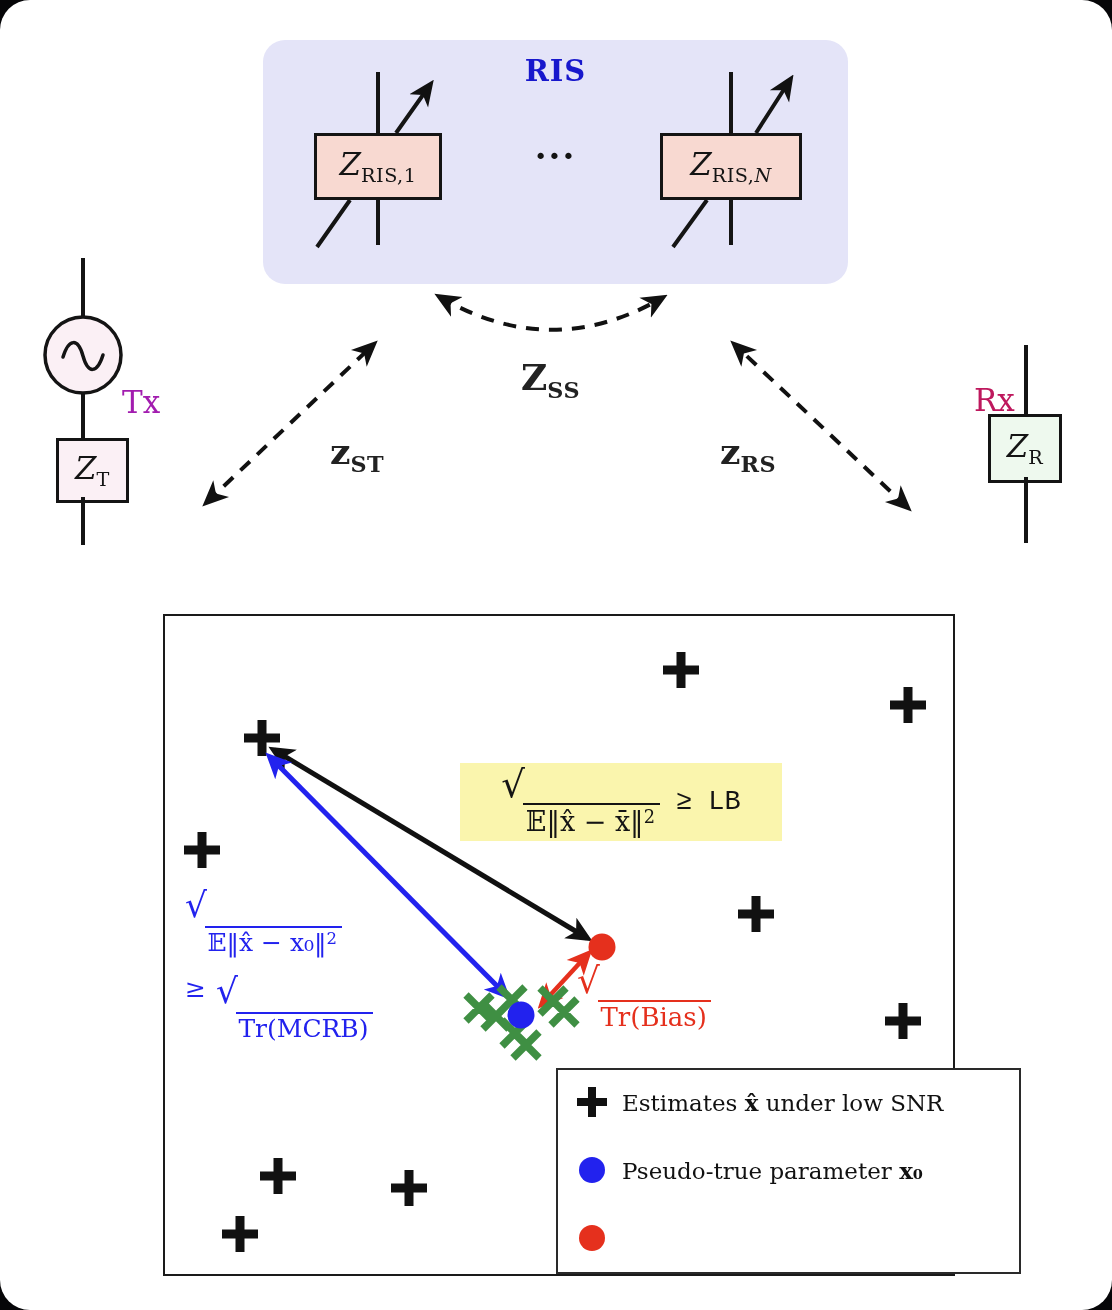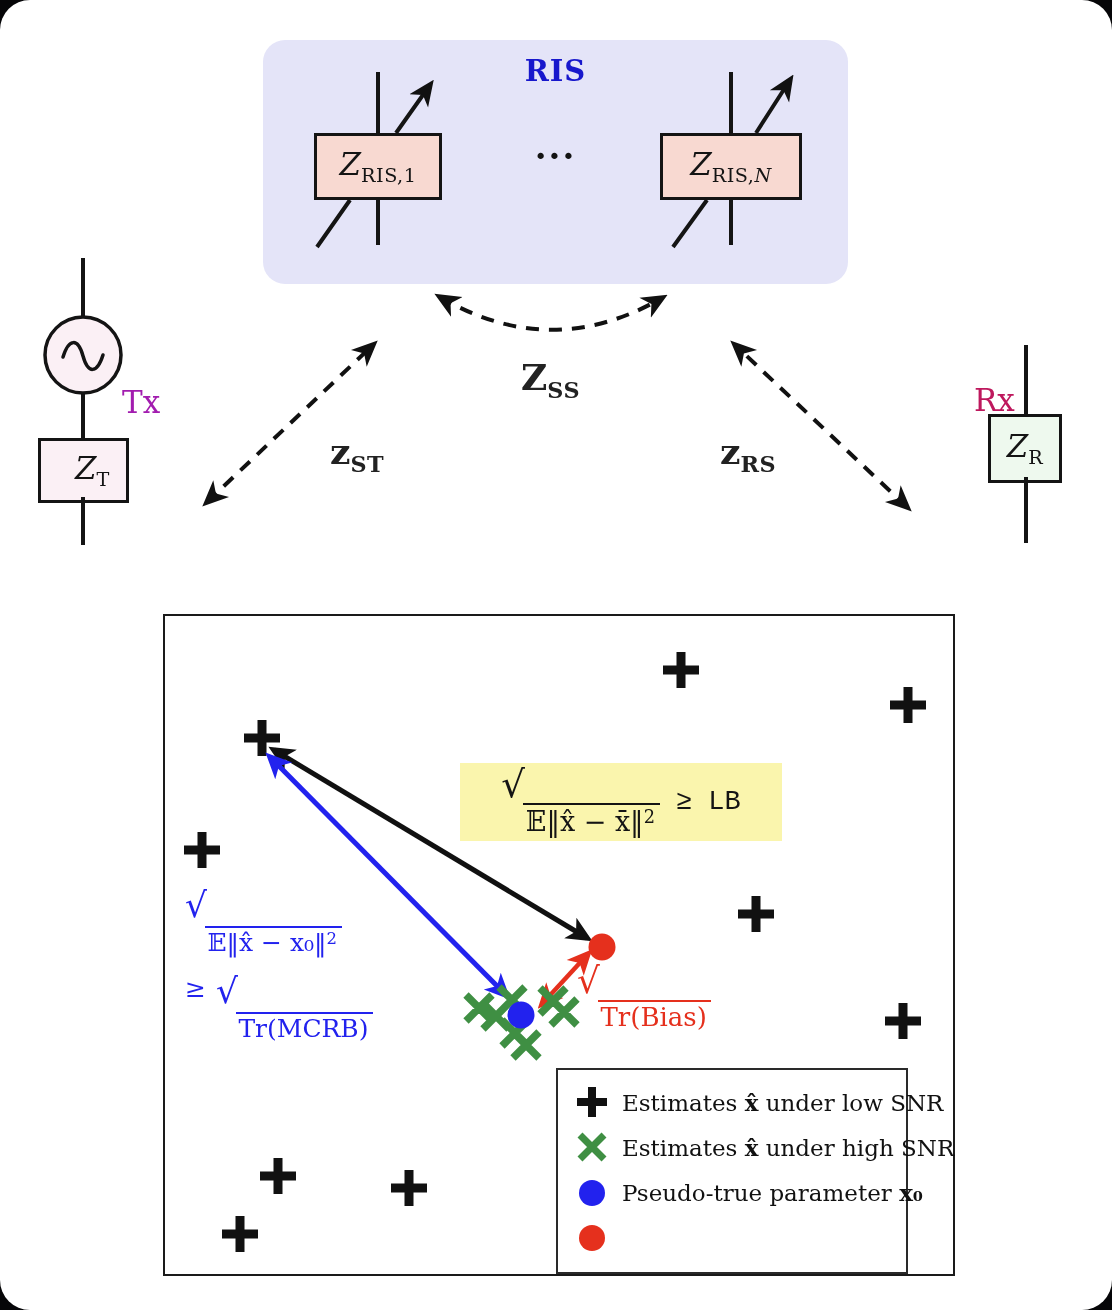--- a/index.html
+++ b/index.html
@@ -11,21 +11,21 @@
   
   .ris-panel{left:263px;top:40px;width:585px;height:244px;background:#e4e4f8;border-radius:22px;}
   .ris-title{left:0;right:0;top:14px;text-align:center;font-size:29px;color:#1717cc;font-weight:700;letter-spacing:1px;}
   .zbox{background:#f8d9d1;border:3px solid #141414;display:flex;align-items:center;justify-content:center;
         font-size:31px;color:#141414;}
   .zbox i{font-style:italic;}
   .zbox sub,.zlabel sub,.veclabel sub{font-size:0.62em;vertical-align:-0.35em;letter-spacing:0.5px;}
   .elem1{left:51px;top:93px;width:122px;height:61px;text-align:right;}
   .elem2{left:397px;top:93px;width:136px;height:61px;}
   .dots{left:0;right:0;top:96px;text-align:center;font-size:34px;font-weight:bold;color:#141414;letter-spacing:2px;}
-  .txbox{left:38px;top:438px;width:67px;height:59px;padding-left:18px;}
+  .txbox{left:56px;top:438px;width:67px;height:59px;}
   .txbox.zbox,{border-width:3px;}
   .tx-fill{background:#fbf0f5;}
   .rx-fill{background:#eef9ee;}
   .rxbox{left:988px;top:414px;width:68px;height:63px;}
   .tx-label{left:122px;top:384px;font-size:31px;color:#a21caf;}
   .rx-label{left:926px;top:382px;font-size:31px;color:#be185d;margin-left:48px;}
   .veclabel{font-weight:bold;color:#222;font-size:36px;}
   .lbl-st{left:330px;top:430px;}
   .lbl-ss{left:521px;top:356px;}
   .lbl-rs{left:720px;top:430px;}
@@ -36,21 +36,21 @@
   .sqrt .bar{border-top:2.2px solid currentColor;padding:0.04em 0.18em 0 0.10em;line-height:1.15;margin-top:36px;}
   .sqrt sup{font-size:0.66em;vertical-align:0.45em;line-height:1;}
   .ybox{left:295px;top:147px;width:322px;height:78px;background:#faf5ad;display:flex;align-items:center;justify-content:center;
         font-size:27px;color:#141414;}
   .ybox .rhs{margin-left:16px;font-family:Liberation Mono, monospace;}
   .blue-formula{left:20px;top:274px;color:#2222ee;font-size:25px;line-height:1.0;}
   .blue-formula .row{margin-bottom:18px;display:flex;align-items:flex-start;}
   .blue-formula .geq{margin-right:10px;}
   .red-formula{left:412px;top:348px;color:#e5301d;font-size:26px;}
   
-  .legend{left:391px;top:452px;width:352px;height:206px;border:2.5px solid #2a2a2a;background:#fff;box-sizing:border-box;
+  .legend{left:391px;top:452px;width:465px;height:206px;border:2.5px solid #2a2a2a;background:#fff;box-sizing:border-box;
           display:flex;flex-direction:column;justify-content:space-between;padding:14px 12px 16px 16px;}
   .lrow{display:flex;align-items:center;gap:12px;}
   .lrow svg{position:static;flex:0 0 36px;}
   .ltext{font-size:23px;color:#111;white-space:nowrap;}
   .ltext .m{font-weight:bold;}
 </style>
 </head>
 <body>
 
 <div class="card">
@@ -164,26 +164,20 @@
 
     <div class="abs legend">
       <div class="lrow">
         <svg width="36" height="36" viewBox="0 0 36 36">
             <path d="M3 18 h30 M18 3 v30" stroke="#111" stroke-width="8" fill="none"></path>
           </svg>
         <span class="ltext"><span>Estimates </span><span class="m">x̂</span><span> under low SNR</span></span>
       </div>
       <div class="lrow">
         <svg width="36" height="36" viewBox="0 0 36 36">
-            <path d="M6 6 L30 30 M6 30 L30 6" stroke="#3f8f43" stroke-width="7" fill="none"></path>
-          </svg>
-        <span class="ltext"><span>Estimates </span><span class="m">x̂</span><span> under high SNR</span></span>
-      </div>
-      <div class="lrow">
-        <svg width="36" height="36" viewBox="0 0 36 36">
             <circle cx="18" cy="18" r="13" fill="#2222ee"></circle>
           </svg>
         <span class="ltext"><span>Pseudo-true parameter </span><span class="m">x₀</span><span></span></span>
       </div>
       <div class="lrow">
         <svg width="36" height="36" viewBox="0 0 36 36">
             <circle cx="18" cy="18" r="13" fill="#e5301d"></circle>
           </svg>
       </div>
     </div>

